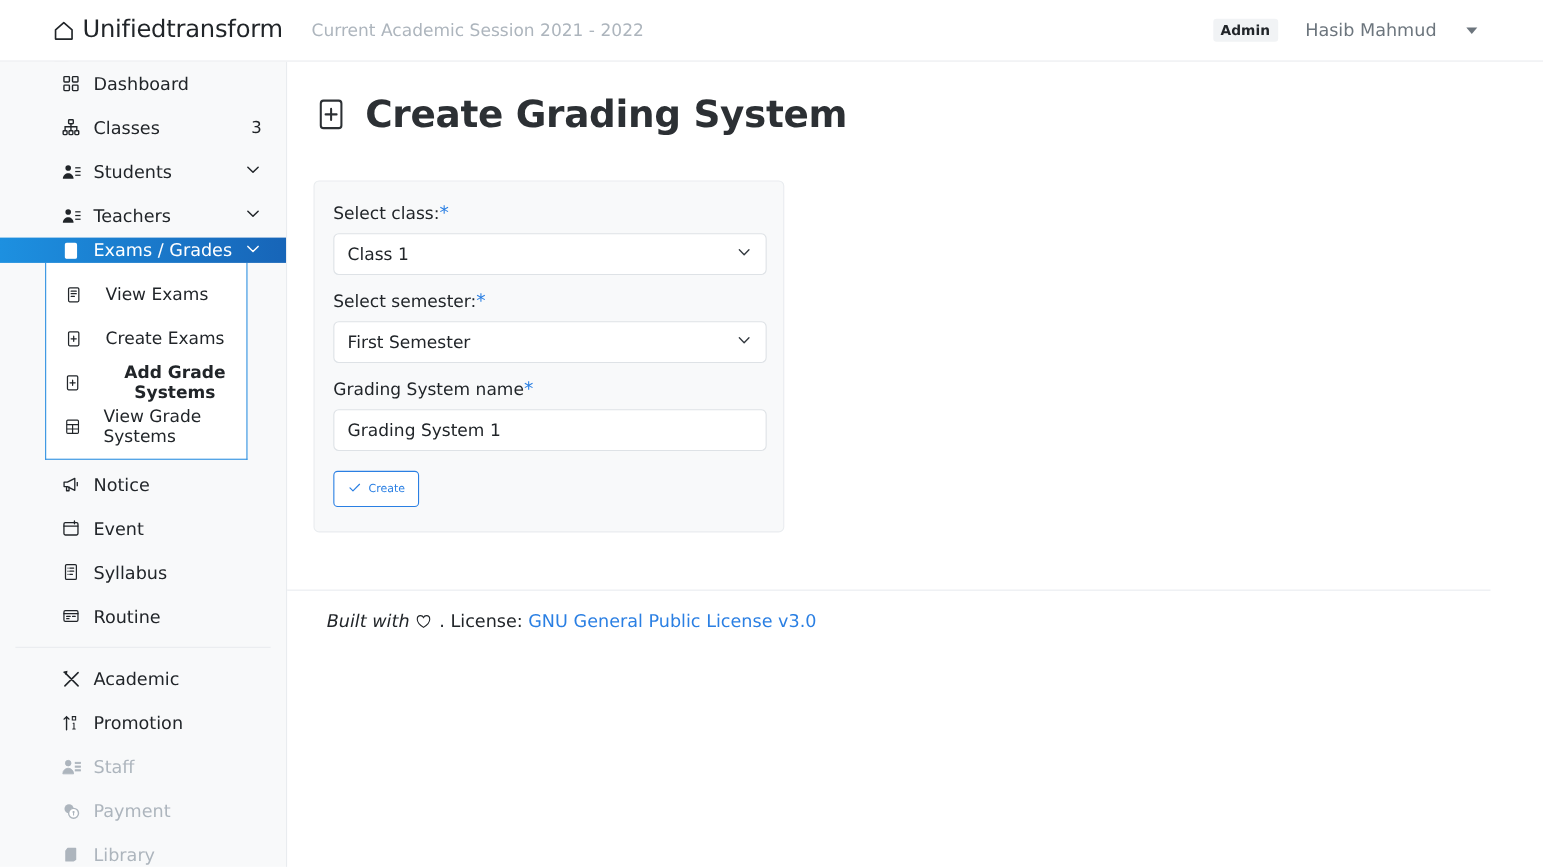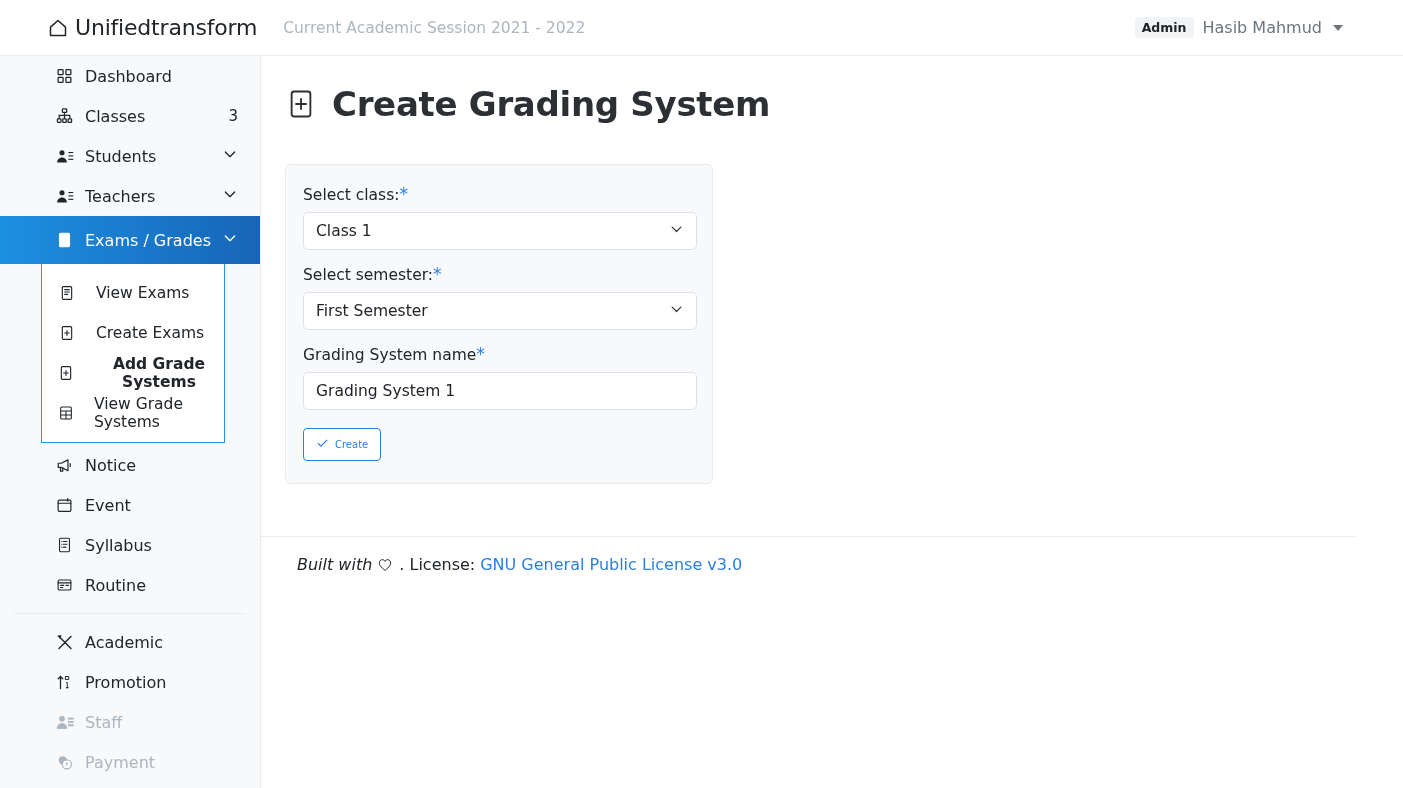--- a/index.html
+++ b/index.html
@@ -24,21 +24,21 @@
     margin-left: 48px;
     font-size: 22px; color: #212529; letter-spacing: -0.2px;
   }
   .brand-icon { width: 20px; height: 20px; display: block; }
   .session-text {
     margin-left: 26px;
     font-size: 15.5px; color: #adb5bd;
   }
   .nav-right {
     margin-left: auto; margin-right: 60px;
-    display: flex; align-items: center; gap: 9px;
+    display: flex; align-items: center; gap: 25px;
   }
   .role-badge {
     background: #f1f3f5; color: #212529;
     font-size: 12.5px; font-weight: bold;
     padding: 3px 7px 3px 7px; border-radius: 3px;
   }
   .user-name { font-size: 16px; color: #6c757d; }
   .caret-down {
     width: 0; height: 0; margin-left: 2px;
     border-left: 5px solid transparent;
@@ -84,21 +84,21 @@
   .nav-item .badge-count {
     margin-left: auto; font-size: 15px; color: #212529;
   }
   .nav-item .chev { margin-left: auto; }
   .nav-item.muted { color: #adb5bd; }
   .nav-item.muted .ic svg { stroke: #adb5bd; fill: #adb5bd; }
 
   .nav-item.active {
     background: linear-gradient(90deg, #1d90e0 0%, #1765b8 100%);
     color: #ffffff;
-    height: 48px;
+    height: 23px;
   }
   .nav-item.active .ic svg { stroke: #ffffff; fill: #ffffff; }
 
   .submenu {
     border: 1px solid #2d8fe0;
     border-top: none;
     background: #ffffff;
     margin: 0 0 0 41px;
     width: 184px;
     padding: 9px 0 9px 0;

